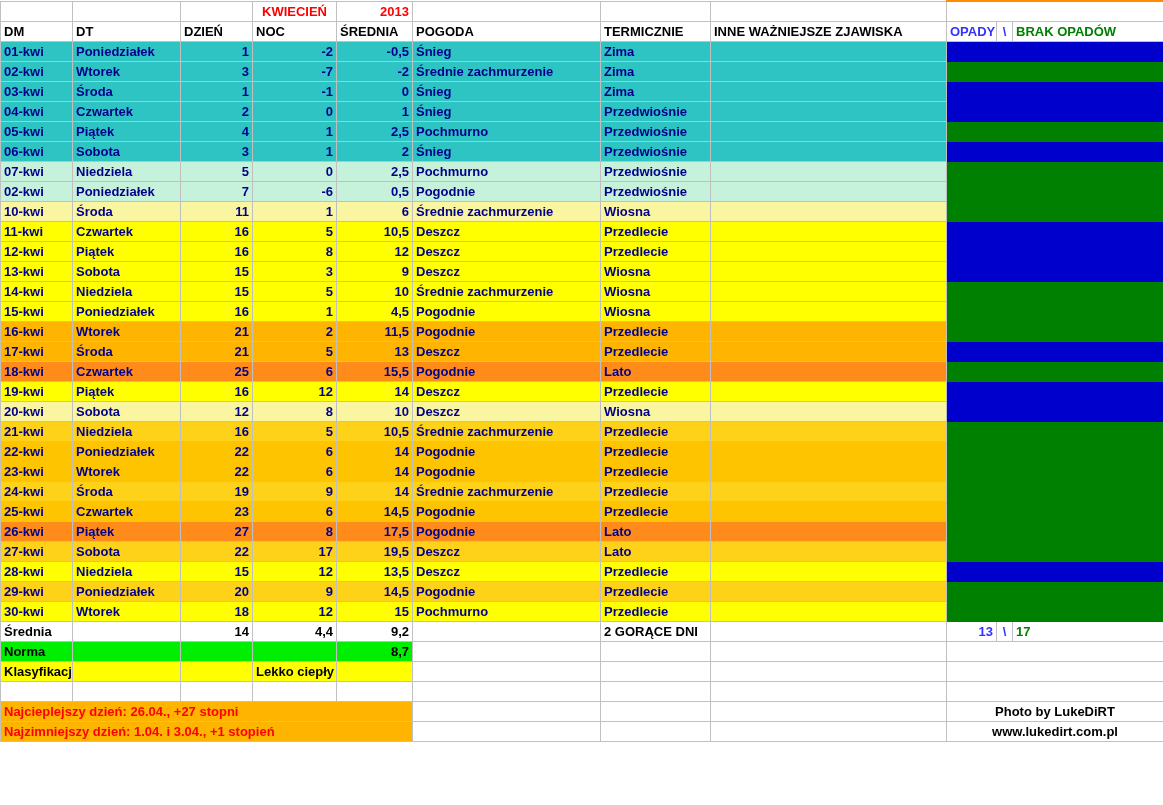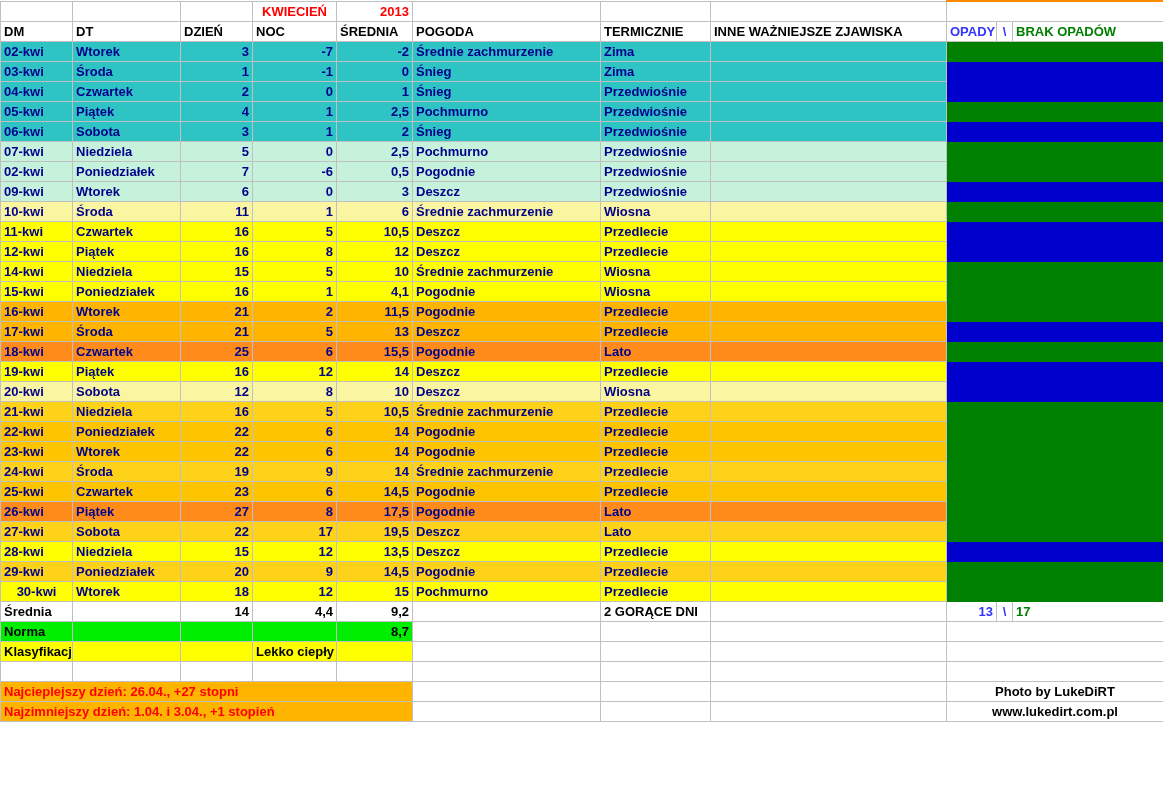--- a/index.html
+++ b/index.html
@@ -103,20 +103,31 @@
         <td class="col-head">NOC</td>
         <td class="col-head">ŚREDNIA</td>
         <td class="col-head">POGODA</td>
         <td class="col-head">TERMICZNIE</td>
         <td class="col-head">INNE WAŻNIEJSZE ZJAWISKA</td>
         <td class="col-head-op">OPADY</td>
         <td class="col-head-op ctr">\</td>
         <td class="col-head-brak">BRAK OPADÓW</td>
       </tr>
       <tr>
+        <td class="blue-txt" style="background:#2ec4c4;">01-kwi</td>
+        <td class="blue-txt" style="background:#2ec4c4;">Poniedziałek</td>
+        <td class="blue-txt num" style="background:#2ec4c4;">1</td>
+        <td class="blue-txt num" style="background:#2ec4c4;">-2</td>
+        <td class="blue-txt num" style="background:#2ec4c4;">-0,5</td>
+        <td class="blue-txt" style="background:#2ec4c4;">Śnieg</td>
+        <td class="blue-txt" style="background:#2ec4c4;">Zima</td>
+        <td class="blue-txt" style="background:#2ec4c4;"></td>
+        <td colspan="3" style="background:#0000cc;border-color:#0000cc;"></td>
+      </tr>
+      <tr>
         <td class="blue-txt" style="background:#2ec4c4;">02-kwi</td>
         <td class="blue-txt" style="background:#2ec4c4;">Wtorek</td>
         <td class="blue-txt num" style="background:#2ec4c4;">3</td>
         <td class="blue-txt num" style="background:#2ec4c4;">-7</td>
         <td class="blue-txt num" style="background:#2ec4c4;">-2</td>
         <td class="blue-txt" style="background:#2ec4c4;">Średnie zachmurzenie</td>
         <td class="blue-txt" style="background:#2ec4c4;">Zima</td>
         <td class="blue-txt" style="background:#2ec4c4;"></td>
         <td colspan="3" style="background:#008000;border-color:#008000;"></td>
       </tr>
@@ -180,31 +191,20 @@
         <td class="blue-txt" style="background:#c6f2dc;">Poniedziałek</td>
         <td class="blue-txt num" style="background:#c6f2dc;">7</td>
         <td class="blue-txt num" style="background:#c6f2dc;">-6</td>
         <td class="blue-txt num" style="background:#c6f2dc;">0,5</td>
         <td class="blue-txt" style="background:#c6f2dc;">Pogodnie</td>
         <td class="blue-txt" style="background:#c6f2dc;">Przedwiośnie</td>
         <td class="blue-txt" style="background:#c6f2dc;"></td>
         <td colspan="3" style="background:#008000;border-color:#008000;"></td>
       </tr>
       <tr>
-        <td class="blue-txt" style="background:#c6f2dc;">09-kwi</td>
-        <td class="blue-txt" style="background:#c6f2dc;">Wtorek</td>
-        <td class="blue-txt num" style="background:#c6f2dc;">6</td>
-        <td class="blue-txt num" style="background:#c6f2dc;">0</td>
-        <td class="blue-txt num" style="background:#c6f2dc;">3</td>
-        <td class="blue-txt" style="background:#c6f2dc;">Deszcz</td>
-        <td class="blue-txt" style="background:#c6f2dc;">Przedwiośnie</td>
-        <td class="blue-txt" style="background:#c6f2dc;"></td>
-        <td colspan="3" style="background:#0000cc;border-color:#0000cc;"></td>
-      </tr>
-      <tr>
         <td class="blue-txt" style="background:#faf5a0;">10-kwi</td>
         <td class="blue-txt" style="background:#faf5a0;">Środa</td>
         <td class="blue-txt num" style="background:#faf5a0;padding-left:20px;">11</td>
         <td class="blue-txt num" style="background:#faf5a0;">1</td>
         <td class="blue-txt num" style="background:#faf5a0;">6</td>
         <td class="blue-txt" style="background:#faf5a0;">Średnie zachmurzenie</td>
         <td class="blue-txt" style="background:#faf5a0;">Wiosna</td>
         <td class="blue-txt" style="background:#faf5a0;"></td>
         <td colspan="3" style="background:#008000;border-color:#008000;"></td>
       </tr>
@@ -224,36 +224,47 @@
         <td class="blue-txt" style="background:#ffff00;">Piątek</td>
         <td class="blue-txt num" style="background:#ffff00;">16</td>
         <td class="blue-txt num" style="background:#ffff00;">8</td>
         <td class="blue-txt num" style="background:#ffff00;">12</td>
         <td class="blue-txt" style="background:#ffff00;">Deszcz</td>
         <td class="blue-txt" style="background:#ffff00;">Przedlecie</td>
         <td class="blue-txt" style="background:#ffff00;"></td>
         <td colspan="3" style="background:#0000cc;border-color:#0000cc;"></td>
       </tr>
       <tr>
+        <td class="blue-txt" style="background:#ffff00;">13-kwi</td>
+        <td class="blue-txt" style="background:#ffff00;">Sobota</td>
+        <td class="blue-txt num" style="background:#ffff00;">15</td>
+        <td class="blue-txt num" style="background:#ffff00;">3</td>
+        <td class="blue-txt num" style="background:#ffff00;">9</td>
+        <td class="blue-txt" style="background:#ffff00;">Deszcz</td>
+        <td class="blue-txt" style="background:#ffff00;">Wiosna</td>
+        <td class="blue-txt" style="background:#ffff00;"></td>
+        <td colspan="3" style="background:#0000cc;border-color:#0000cc;"></td>
+      </tr>
+      <tr>
         <td class="blue-txt" style="background:#ffff00;">14-kwi</td>
         <td class="blue-txt" style="background:#ffff00;">Niedziela</td>
         <td class="blue-txt num" style="background:#ffff00;">15</td>
         <td class="blue-txt num" style="background:#ffff00;">5</td>
         <td class="blue-txt num" style="background:#ffff00;">10</td>
         <td class="blue-txt" style="background:#ffff00;">Średnie zachmurzenie</td>
         <td class="blue-txt" style="background:#ffff00;">Wiosna</td>
         <td class="blue-txt" style="background:#ffff00;"></td>
         <td colspan="3" style="background:#008000;border-color:#008000;"></td>
       </tr>
       <tr>
         <td class="blue-txt" style="background:#ffff00;">15-kwi</td>
         <td class="blue-txt" style="background:#ffff00;">Poniedziałek</td>
         <td class="blue-txt num" style="background:#ffff00;">16</td>
         <td class="blue-txt num" style="background:#ffff00;">1</td>
-        <td class="blue-txt num" style="background:#ffff00;">4,1</td>
+        <td class="blue-txt num" style="background:#ffff00;">4,5</td>
         <td class="blue-txt" style="background:#ffff00;">Pogodnie</td>
         <td class="blue-txt" style="background:#ffff00;">Wiosna</td>
         <td class="blue-txt" style="background:#ffff00;"></td>
         <td colspan="3" style="background:#008000;border-color:#008000;"></td>
       </tr>
       <tr>
         <td class="blue-txt" style="background:#ffb400;">16-kwi</td>
         <td class="blue-txt" style="background:#ffb400;">Wtorek</td>
         <td class="blue-txt num" style="background:#ffb400;">21</td>
         <td class="blue-txt num" style="background:#ffb400;">2</td>
@@ -400,21 +411,21 @@
         <td class="blue-txt" style="background:#ffd21a;">Poniedziałek</td>
         <td class="blue-txt num" style="background:#ffd21a;">20</td>
         <td class="blue-txt num" style="background:#ffd21a;">9</td>
         <td class="blue-txt num" style="background:#ffd21a;">14,5</td>
         <td class="blue-txt" style="background:#ffd21a;">Pogodnie</td>
         <td class="blue-txt" style="background:#ffd21a;">Przedlecie</td>
         <td class="blue-txt" style="background:#ffd21a;"></td>
         <td colspan="3" style="background:#008000;border-color:#008000;"></td>
       </tr>
       <tr>
-        <td class="blue-txt" style="background:#ffff00;text-align:center;">30-kwi</td>
+        <td class="blue-txt" style="background:#ffff00;">30-kwi</td>
         <td class="blue-txt" style="background:#ffff00;">Wtorek</td>
         <td class="blue-txt num" style="background:#ffff00;">18</td>
         <td class="blue-txt num" style="background:#ffff00;">12</td>
         <td class="blue-txt num" style="background:#ffff00;">15</td>
         <td class="blue-txt" style="background:#ffff00;">Pochmurno</td>
         <td class="blue-txt" style="background:#ffff00;">Przedlecie</td>
         <td class="blue-txt" style="background:#ffff00;"></td>
         <td colspan="3" style="background:#008000;border-color:#008000;"></td>
       </tr>
       <tr>

